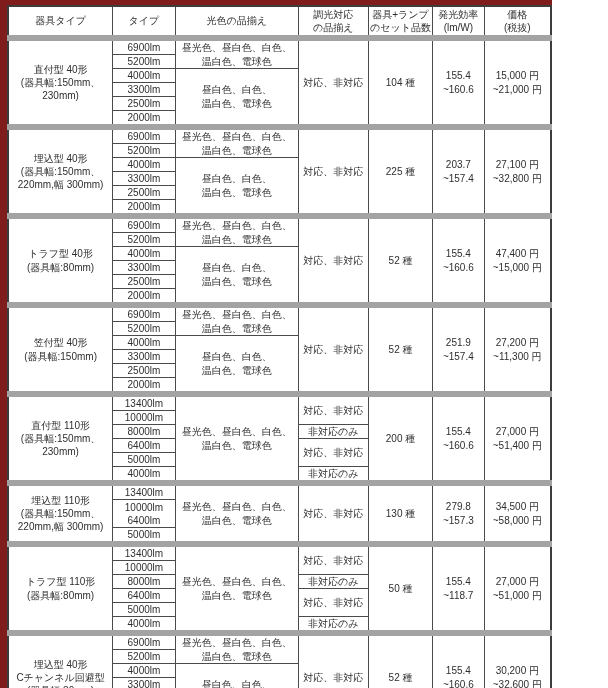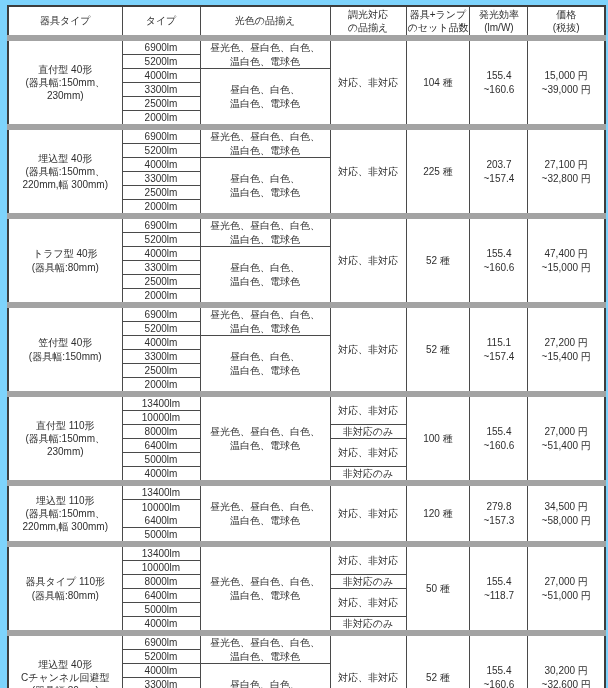--- a/index.html
+++ b/index.html
@@ -5,23 +5,23 @@
   html, body {
     margin: 0;
     padding: 0;
     background: #ffffff;
     width: 608px;
     height: 688px;
     font-family: "Liberation Sans", "DejaVu Sans", sans-serif;
   }
   #page {
     position: relative;
-    width: 608px;
+    width: 552px;
     height: 688px;
-    background: #7dd3fc;
+    background: #7f1d1d;
     overflow: hidden;
   }
   table.spec {
     position: absolute;
     left: 7px;
     top: 5px;
     border-collapse: collapse;
     table-layout: fixed;
     border: 2px solid #3d3d3d;
     background: #ffffff;
@@ -119,21 +119,21 @@
           </td>
           <td rowspan="6" class="cell-count">
             <div>104 種</div>
           </td>
           <td rowspan="6" class="cell-eff">
             <div>155.4</div>
             <div>~160.6</div>
           </td>
           <td rowspan="6" class="cell-price">
             <div>15,000 円</div>
-            <div>~39,000 円</div>
+            <div>~21,000 円</div>
           </td>
         </tr>
         <tr>
           <td rowspan="1" class="cell-type">
             <div>5200lm</div>
           </td>
         </tr>
         <tr>
           <td rowspan="1" class="cell-type">
             <div>4000lm</div>
@@ -283,26 +283,26 @@
             <div>昼光色、昼白色、白色、</div>
             <div>温白色、電球色</div>
           </td>
           <td rowspan="6" class="cell-dim">
             <div>対応、非対応</div>
           </td>
           <td rowspan="6" class="cell-count">
             <div>52 種</div>
           </td>
           <td rowspan="6" class="cell-eff">
-            <div>115.1</div>
+            <div>251.9</div>
             <div>~157.4</div>
           </td>
           <td rowspan="6" class="cell-price">
             <div>27,200 円</div>
-            <div>~15,400 円</div>
+            <div>~11,300 円</div>
           </td>
         </tr>
         <tr>
           <td rowspan="1" class="cell-type">
             <div>5200lm</div>
           </td>
         </tr>
         <tr>
           <td rowspan="1" class="cell-type">
             <div>4000lm</div>
@@ -337,21 +337,21 @@
             <div>13400lm</div>
           </td>
           <td rowspan="6" class="cell-colors">
             <div>昼光色、昼白色、白色、</div>
             <div>温白色、電球色</div>
           </td>
           <td rowspan="2" class="cell-dim">
             <div>対応、非対応</div>
           </td>
           <td rowspan="6" class="cell-count">
-            <div>100 種</div>
+            <div>200 種</div>
           </td>
           <td rowspan="6" class="cell-eff">
             <div>155.4</div>
             <div>~160.6</div>
           </td>
           <td rowspan="6" class="cell-price">
             <div>27,000 円</div>
             <div>~51,400 円</div>
           </td>
         </tr>
@@ -399,21 +399,21 @@
             <div>13400lm</div>
           </td>
           <td rowspan="4" class="cell-colors">
             <div>昼光色、昼白色、白色、</div>
             <div>温白色、電球色</div>
           </td>
           <td rowspan="4" class="cell-dim">
             <div>対応、非対応</div>
           </td>
           <td rowspan="4" class="cell-count">
-            <div>120 種</div>
+            <div>130 種</div>
           </td>
           <td rowspan="4" class="cell-eff">
             <div>279.8</div>
             <div>~157.3</div>
           </td>
           <td rowspan="4" class="cell-price">
             <div>34,500 円</div>
             <div>~58,000 円</div>
           </td>
         </tr>
@@ -424,21 +424,21 @@
           </td>
         </tr>
         <tr></tr>
         <tr>
           <td rowspan="1" class="cell-type">
             <div>5000lm</div>
           </td>
         </tr>
         <tr class="group-start">
           <td rowspan="6" class="cell-fixture">
-            <div>器具タイプ 110形</div>
+            <div>トラフ型 110形</div>
             <div>(器具幅:80mm)</div>
           </td>
           <td rowspan="1" class="cell-type">
             <div>13400lm</div>
           </td>
           <td rowspan="6" class="cell-colors">
             <div>昼光色、昼白色、白色、</div>
             <div>温白色、電球色</div>
           </td>
           <td rowspan="2" class="cell-dim">

